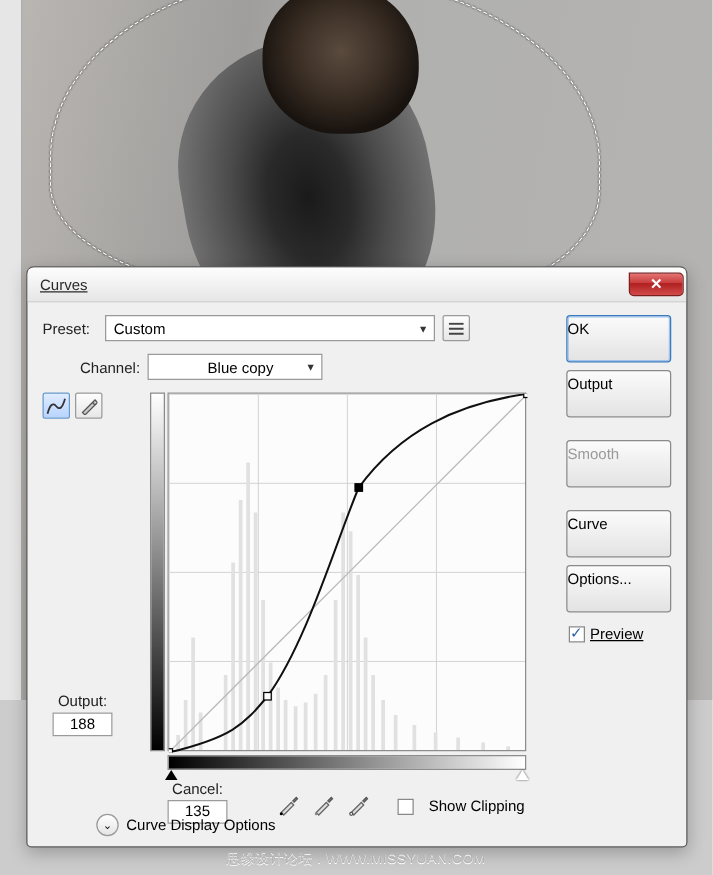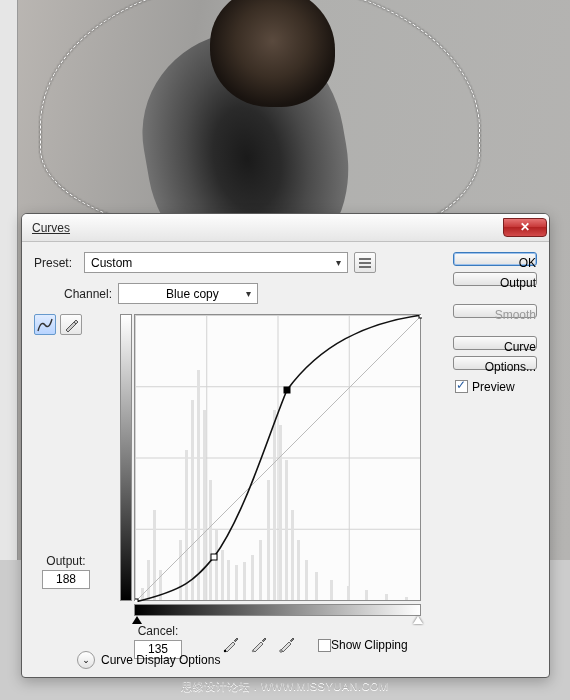--- a/index.html
+++ b/index.html
@@ -53,32 +53,32 @@
 .input-grp { position:absolute; left:112px; top:382px; text-align:center; }
 .numbox { width:48px; height:19px; border:1px solid #9a9a9a; background:#fff; margin-top:2px; text-align:center; line-height:17px; }
 
 .slider-tri-b { position:absolute; left:110px; top:374px; width:0;height:0;border-left:5px solid transparent;border-right:5px solid transparent;border-bottom:8px solid #000;}
 .slider-tri-w { position:absolute; left:391px; top:374px; width:0;height:0;border-left:5px solid transparent;border-right:5px solid transparent;border-bottom:8px solid #fff;filter:drop-shadow(0 0 1px #555);}
 
 .eyedrops { position:absolute; left:200px; top:393px; display:flex; gap:10px; }
 .dropper { width:18px; height:18px; position:relative; }
 .dropper svg { width:18px; height:18px; }
 
-.showclip { position:absolute; left:296px; top:396px; display:flex; align-items:center; gap:0; }
+.showclip { position:absolute; left:296px; top:396px; display:flex; align-items:center; gap:12px; }
 .chk { width:13px; height:13px; border:1px solid #888; background:#fff; display:inline-block;}
 
 .cdo { position:absolute; left:55px; bottom:8px; display:flex; align-items:center; gap:6px; }
 .expander { width:18px; height:18px; border:1px solid #9a9a9a; border-radius:9px; background:linear-gradient(#fff,#e4e4e4); display:flex; align-items:center; justify-content:center; font-size:9px;}
 
 .sidebtns { position:absolute; right:12px; top:38px; width:84px; display:flex; flex-direction:column; gap:6px; }
-.btn { height:14px; border:1px solid #8a8a8a; border-radius:3px; background:linear-gradient(#fbfbfb,#e3e3e3); text-align:right; line-height:20px; cursor:pointer;}
+.btn { height:38px; border:1px solid #8a8a8a; border-radius:3px; background:linear-gradient(#fbfbfb,#e3e3e3); text-align:left; line-height:20px; cursor:pointer;}
 .btn-primary { border:1px solid #3a7abd; box-shadow:0 0 0 1px #9cc1ec inset; }
 .btn-disabled { color:#9a9a9a; }
 .sidebtns .gap { height:6px; }
-.preview-row { display:flex; align-items:flex-start; gap:4px; padding-left:2px; margin-top:4px;}
+.preview-row { display:flex; align-items:flex-end; gap:4px; padding-left:2px; margin-top:4px;text-decoration:underline;}
 .chk-checked { background:#fff; position:relative;}
 .chk-checked::after{content:"✓"; position:absolute; left:0; top:-3px; font-size:12px; color:#2a5fa3;}
 </style>
 </head>
 <body>
 
 <div class="canvas-bg">
   <div class="ruler-v"></div>
   <div class="figure"></div>
   <div class="selection"></div>

